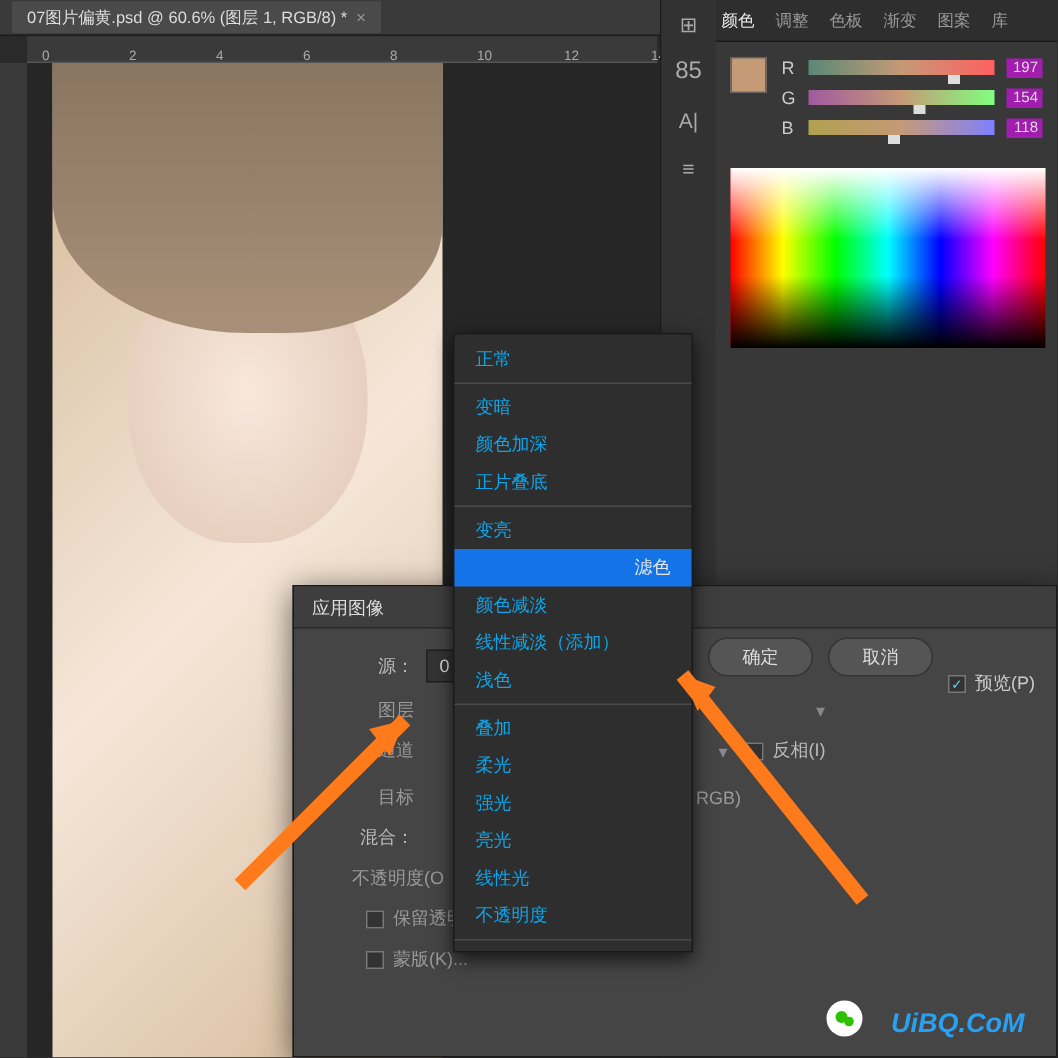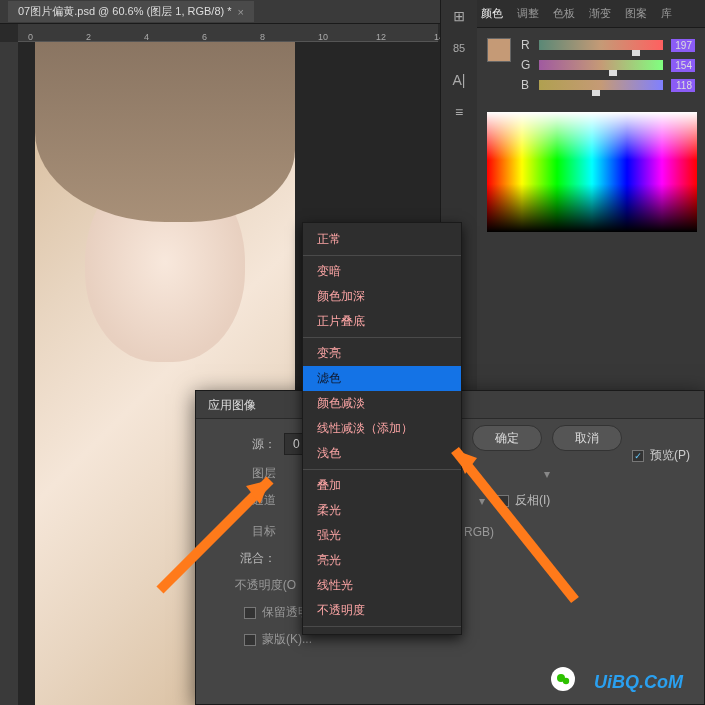--- a/index.html
+++ b/index.html
@@ -27,43 +27,43 @@
   
   .color-sliders { padding: 10px 10px 10px 50px; }
   .slider-row { display: flex; align-items: center; gap: 8px; margin-bottom: 6px; }
   .swatch { position: absolute; left: 46px; top: 38px; width: 24px; height: 24px; background: #c59a76; border: 1px solid #666; }
   .slider-label { width: 10px; color: #ccc; }
   .slider-track { flex: 1; height: 10px; position: relative; }
   .slider-r { background: linear-gradient(90deg, #5a8876, #c59a76, #ff6060); }
   .slider-g { background: linear-gradient(90deg, #a05aa0, #c59a76, #80ff80); }
   .slider-b { background: linear-gradient(90deg, #b0a050, #c59a76, #8080ff); }
   .slider-thumb { position: absolute; top: 10px; width: 8px; height: 6px; background: #ddd; transform: translateX(-50%); }
-  .slider-val { width: 24px; text-align: right; background: #8b5cf6; color: #ddd; padding: 1px 3px; font-size: 10px; }
+  .slider-val { width: 24px; text-align: right; background: #a21caf; color: #ddd; padding: 1px 3px; font-size: 10px; }
   
   .spectrum { position: absolute; top: 112px; left: 46px; width: 210px; height: 120px; }
   .spectrum-hue { width: 100%; height: 100%; background: linear-gradient(90deg, #ff0000, #ffff00, #00ff00, #00ffff, #0000ff, #ff00ff, #ff0000); }
   .spectrum-white { position: absolute; top: 0; left: 0; width: 100%; height: 100%; background: linear-gradient(180deg, rgba(255,255,255,1) 0%, rgba(255,255,255,0) 40%); }
   .spectrum-black { position: absolute; top: 0; left: 0; width: 100%; height: 100%; background: linear-gradient(180deg, rgba(0,0,0,0) 60%, rgba(0,0,0,1) 100%); }
   
   .dialog { position: absolute; top: 390px; left: 195px; width: 510px; height: 315px; background: #454545; border: 1px solid #1a1a1a; box-shadow: 0 4px 20px rgba(0,0,0,0.6); }
   .dialog-title { height: 28px; background: #3e3e3e; padding: 6px 12px; font-size: 12px; color: #ddd; border-bottom: 1px solid #2a2a2a; }
   .dialog-body { padding: 14px 18px; position: relative; height: calc(100% - 28px); }
   .dlg-row { display: flex; align-items: center; margin-bottom: 10px; color: #bbb; }
   .dlg-label { width: 70px; text-align: right; padding-right: 8px; white-space: nowrap; }
   .dlg-sel { background: #333; border: 1px solid #222; padding: 3px 20px 3px 8px; color: #ddd; min-width: 60px; }
   .dlg-text { color: #9a9a9a; }
   .dlg-buttons { position: absolute; top: 6px; right: 14px; display: flex; gap: 10px; }
   .dlg-btn { width: 70px; height: 26px; background: #555; border: 1px solid #333; border-radius: 13px; color: #ddd; display: flex; align-items: center; justify-content: center; }
   .chk { display: flex; align-items: center; gap: 6px; }
   .chk-box { width: 12px; height: 12px; border: 1px solid #777; background: #333; display: inline-flex; align-items: center; justify-content: center; font-size: 9px; }
   .chk-box.on::after { content: "✓"; color: #6cf; }
   
   .menu { position: absolute; top: 222px; left: 302px; width: 160px; background: #2e2e2e; border: 1px solid #1a1a1a; box-shadow: 0 4px 12px rgba(0,0,0,0.7); padding: 4px 0; z-index: 50; }
-  .menu-item { padding: 4px 14px; color: #fca5a5; font-size: 12px; }
-  .menu-item.hl { background: #1473e6; color: #0f172a; }
+  .menu-item { padding: 4px 14px; color: #0ea5e9; font-size: 12px; }
+  .menu-item.hl { background: #1473e6; color: #e5e5e5; text-align: right; }
   .menu-sep { height: 1px; background: #4a4a4a; margin: 3px 0; }
   
   .arrow { position: absolute; z-index: 60; }
   .arrow-line { stroke: #ff7a1a; stroke-width: 10; fill: none; }
   .arrow-head { fill: #ff7a1a; }
   
   .watermark { position: absolute; bottom: 12px; right: 22px; font-size: 18px; font-weight: bold; color: #2aa0f0; font-style: italic; z-index: 80; }
   .wm-badge { position: absolute; bottom: 14px; right: 130px; width: 24px; height: 24px; background: #fff; border-radius: 50%; display: flex; align-items: center; justify-content: center; z-index: 80; }
 </style>
 </head>
@@ -88,21 +88,21 @@
 </div>
 
 <div class="canvas-area">
   <div class="ruler-v"></div>
   <div class="photo"></div>
 </div>
 
 <div class="right-panel">
   <div class="panel-icons">
     <div class="panel-icon">⊞</div>
-    <div class="panel-icon" style="font-size:11px">85</div>
+    <div class="panel-icon" style="font-size:16px">85</div>
     <div class="panel-icon">A|</div>
     <div class="panel-icon">≡</div>
   </div>
   <div class="panel-tabs">
     <span class="panel-tab active">颜色</span>
     <span class="panel-tab">调整</span>
     <span class="panel-tab">色板</span>
     <span class="panel-tab">渐变</span>
     <span class="panel-tab">图案</span>
     <span class="panel-tab">库</span>

